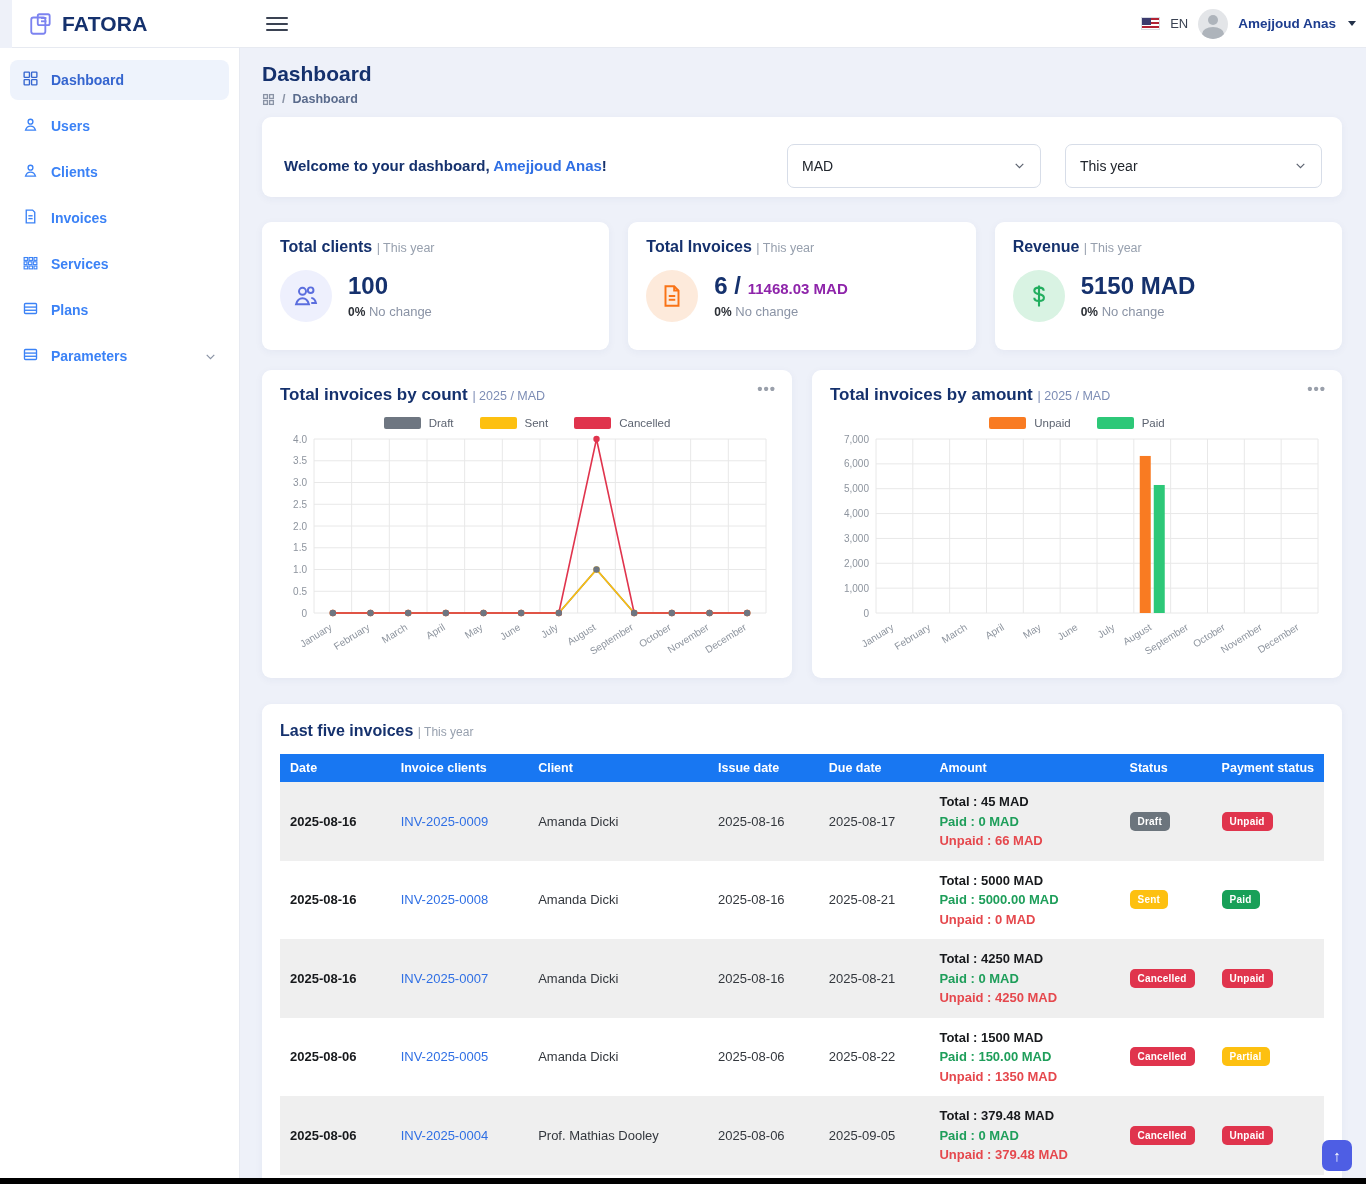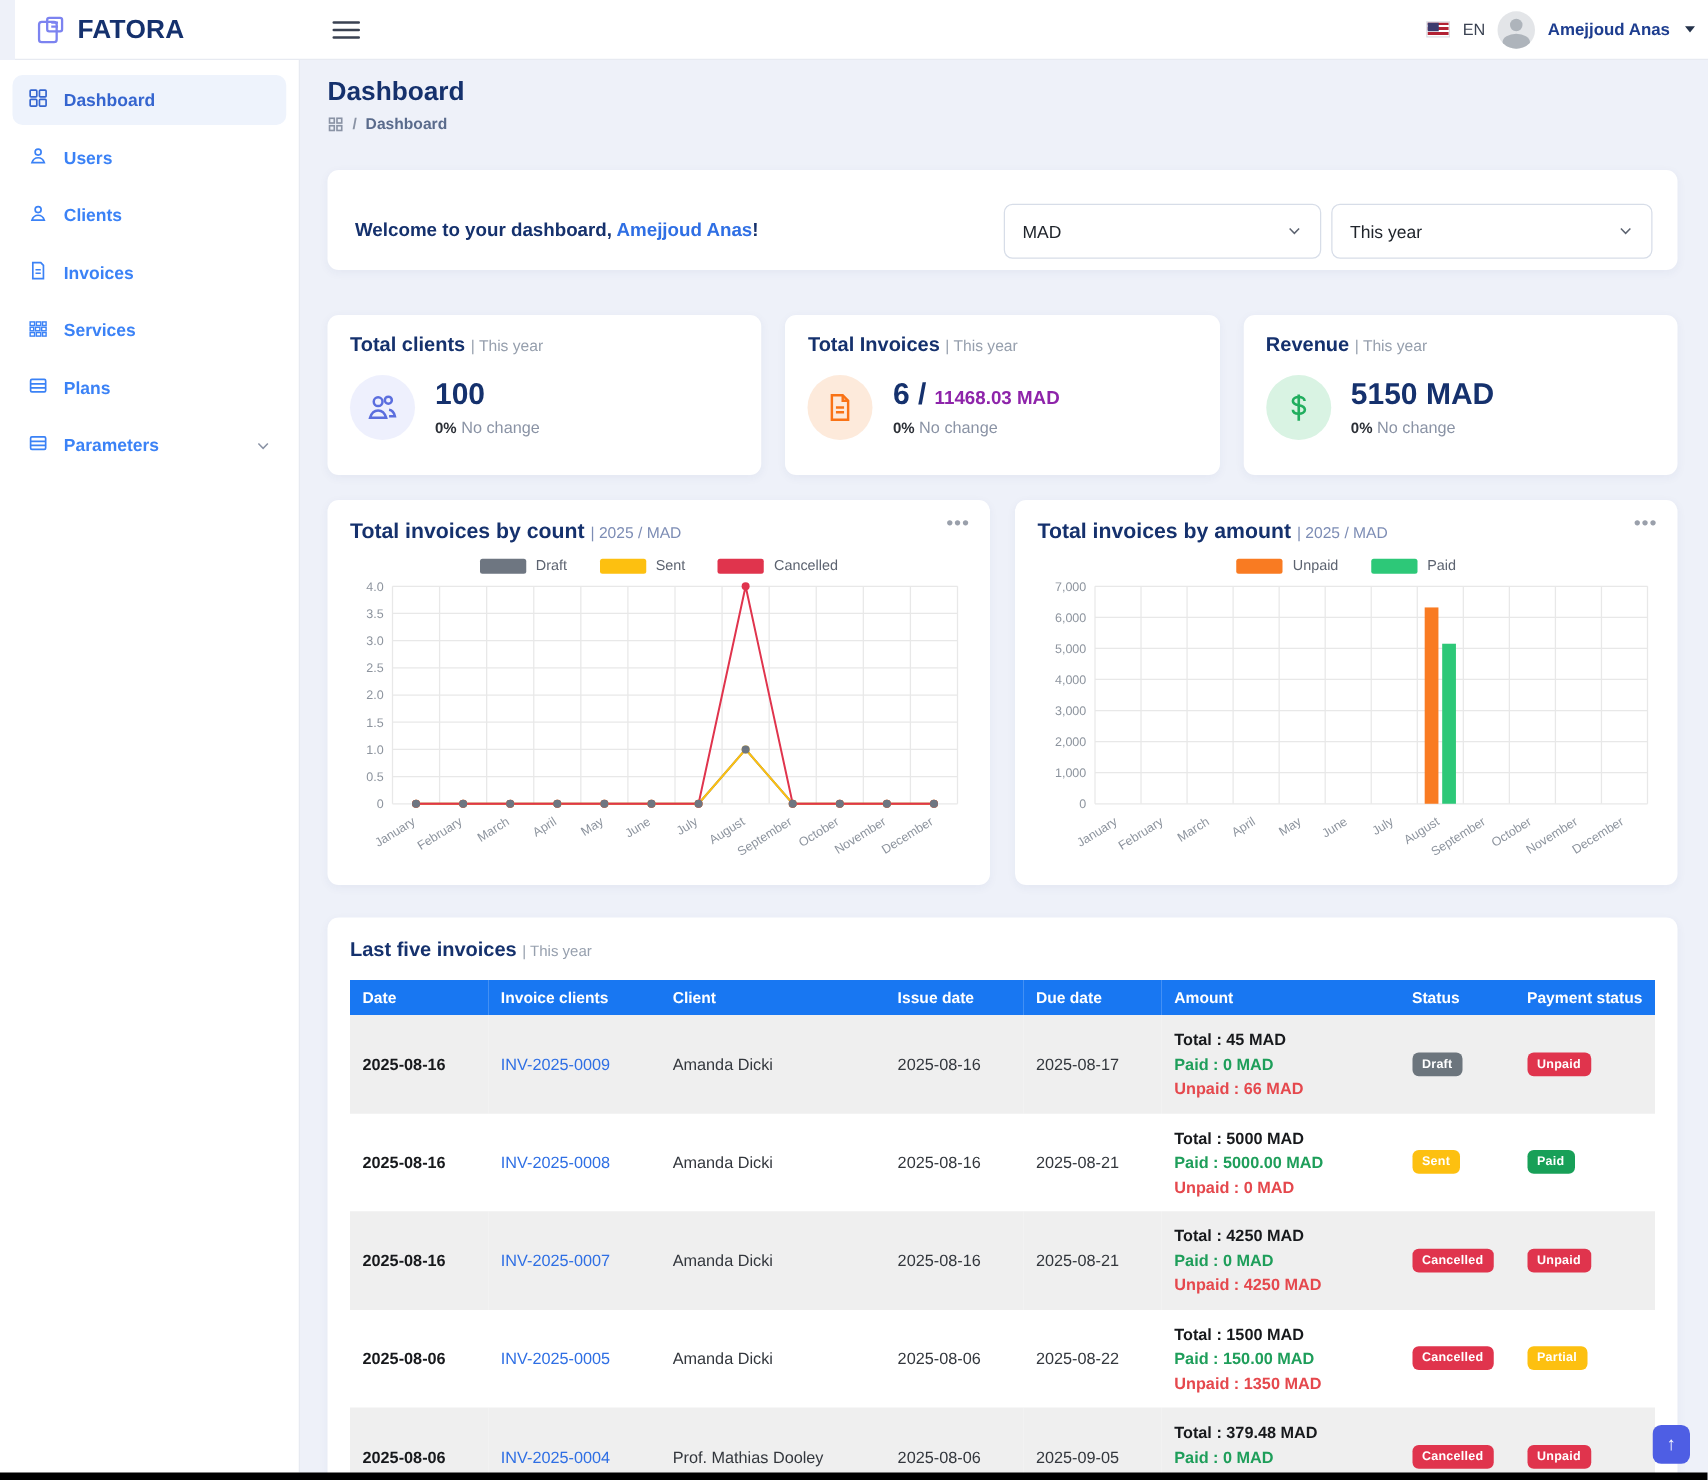--- a/index.html
+++ b/index.html
@@ -48,33 +48,33 @@
   
   .main { position:absolute; top:48px; left:240px; width:1126px; padding:14px 24px 0 22px; }
   .page-title { font-size:21px; font-weight:bold; color:#15316d; }
   .breadcrumb { display:flex; align-items:center; gap:7px; margin-top:6px; font-size:12.5px; font-weight:bold; color:#5a6b8c; }
   .breadcrumb .sep { color:#8a93a5; }
   .card {
     background:#fff; border-radius:9px;
     box-shadow:0 2px 8px rgba(40,60,110,.05);
   }
   
-  .welcome { margin-top:30px; height:80px; display:flex; align-items:center; padding:17px 20px 0 22px; }
+  .welcome { margin-top:11px; height:80px; display:flex; align-items:center; padding:17px 20px 0 22px; }
   .welcome-text { font-size:15px; font-weight:bold; color:#15316d; }
   .welcome-text .uname { color:#2f6fe4; }
-  .selects { margin-left:auto; display:flex; gap:8px;align-items:center; }
+  .selects { margin-left:auto; display:flex; gap:24px;align-items:center; }
   .selectbox {
     width:254px; height:44px; border:1px solid #d7dde8; border-radius:7px;
     display:flex; align-items:center; padding:0 14px; font-size:14px; color:#20252c;
     background:#fff; cursor:pointer;
   }
   .selectbox.second { width:257px; }
   .selectbox .chev { margin-left:auto; }
   
-  .stats-row { display:flex; gap:19px; margin-top:36px; }
+  .stats-row { display:flex; gap:19px; margin-top:25px; }
   .stat-card { flex:1; padding:16px 18px 18px; height:128px; }
   .stat-head { font-size:16px; font-weight:bold; color:#15316d; }
   .stat-head .period { font-size:12.5px; font-weight:normal; color:#97a0ae; }
   .stat-body { display:flex; align-items:center; gap:16px; margin-top:14px; }
   .stat-icon { width:52px; height:52px; border-radius:50%; display:flex; align-items:center; justify-content:center; }
   .stat-icon.clients { background:#eef0fd; color:#5b6ede; }
   .stat-icon.invoices { background:#fdeadb; color:#f97316; }
   .stat-icon.revenue { background:#d9f3e3; color:#22ae5f; }
   .stat-value { font-size:24px; font-weight:bold; color:#15316d; line-height:1.1; }
   .stat-value .secondary { font-size:15px; color:#8e24aa; }

